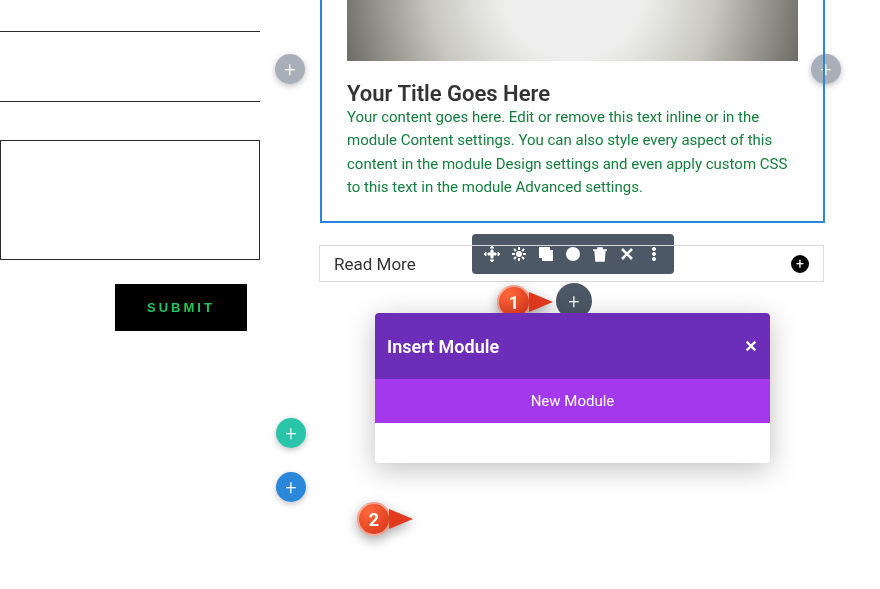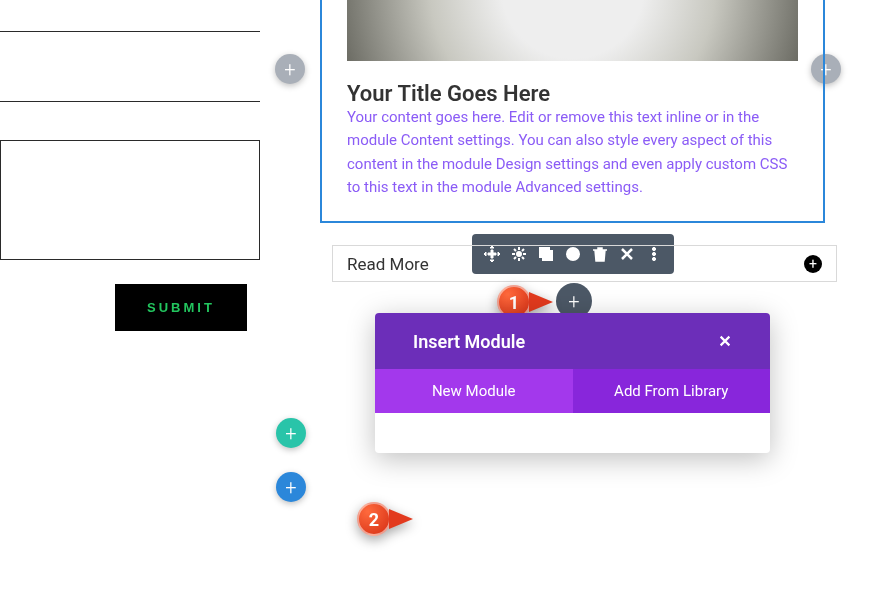--- a/index.html
+++ b/index.html
@@ -32,25 +32,25 @@
   
   .blurb {
     position: absolute; left: 320px; top: -58px; width: 505px;
     border: 2px solid #2b87da; padding: 25px 25px 22px 25px;
   }
   .blurb .image {
     width: 100%; height: 92px; background: radial-gradient(circle at 50% 20%, #eee 0 30%, #c8c8c0 60%, #6c6c64 100%);
     margin-bottom: 20px;
   }
   .blurb h3 { font-size: 22px; font-weight: 600; color:#333; }
-  .blurb p  { font-size: 15px; line-height: 1.55; color:#8b5cf6; }
+  .blurb p  { font-size: 15px; line-height: 1.55; color:#15803d; }
 
   
   .rm-row {
-    position: absolute; left: 332px; top: 245px; width: 505px; height: 37px;
+    position: absolute; left: 319px; top: 245px; width: 505px; height: 37px;
     border: 1px solid #d9d9d9; display:flex; align-items:center; padding: 0 14px;
   }
   .rm-row .rm-text { font-size: 17px; color:#333; }
   .rm-row .add {
     margin-left:auto; width:18px; height:18px; border-radius:50%; background:#000;
     display:flex; align-items:center; justify-content:center; cursor:pointer;
   }
   .rm-row .add span { color:#fff; font-size:14px; line-height:1; }
 
   
@@ -78,21 +78,21 @@
     border-left:24px solid #e23a1e; margin-left:-2px;
   }
 
   
   .modal {
     position:absolute; left:375px; top:313px; width:395px; background:#fff;
     box-shadow: 0 6px 28px rgba(0,0,0,.25); border-radius:4px; overflow:hidden;
     padding-bottom: 40px;
   }
   .modal-head {
-    background:#6c2eb9; color:#fff; display:flex; align-items:center; height:56px; padding:0 38px;
+    background:#6c2eb9; color:#fff; display:flex; align-items:center; height:66px; padding:0 12px;
   }
   .modal-head h4 { font-size:18px; font-weight:600; }
   .modal-head .close { margin-left:auto; cursor:pointer; font-size:18px; font-weight:700; }
   .modal-tabs { display:flex; }
   .modal-tabs .tab {
     flex:1; text-align:center; padding:13px 0; font-size:15px; color:#fff; cursor:pointer;
   }
   .tab.active   { background:#a338ec; }
   .tab.inactive { background:#8826db; }
   .modal-body { padding: 30px 28px 0 28px; }
@@ -206,15 +206,14 @@
   <div class="modal-head">
     <h4>Insert Module</h4>
     <div class="close">
       <svg viewBox="0 0 16 16" width="14" height="14">
           <path d="M3 3l10 10M13 3L3 13" stroke="#fff" stroke-width="2.5"></path>
         </svg>
     </div>
   </div>
   <div class="modal-tabs">
     <div class="tab active">New Module</div>
-    <div class="tab inactive">Add From Library</div>
   </div>
 </div>
 
 </body></html>

